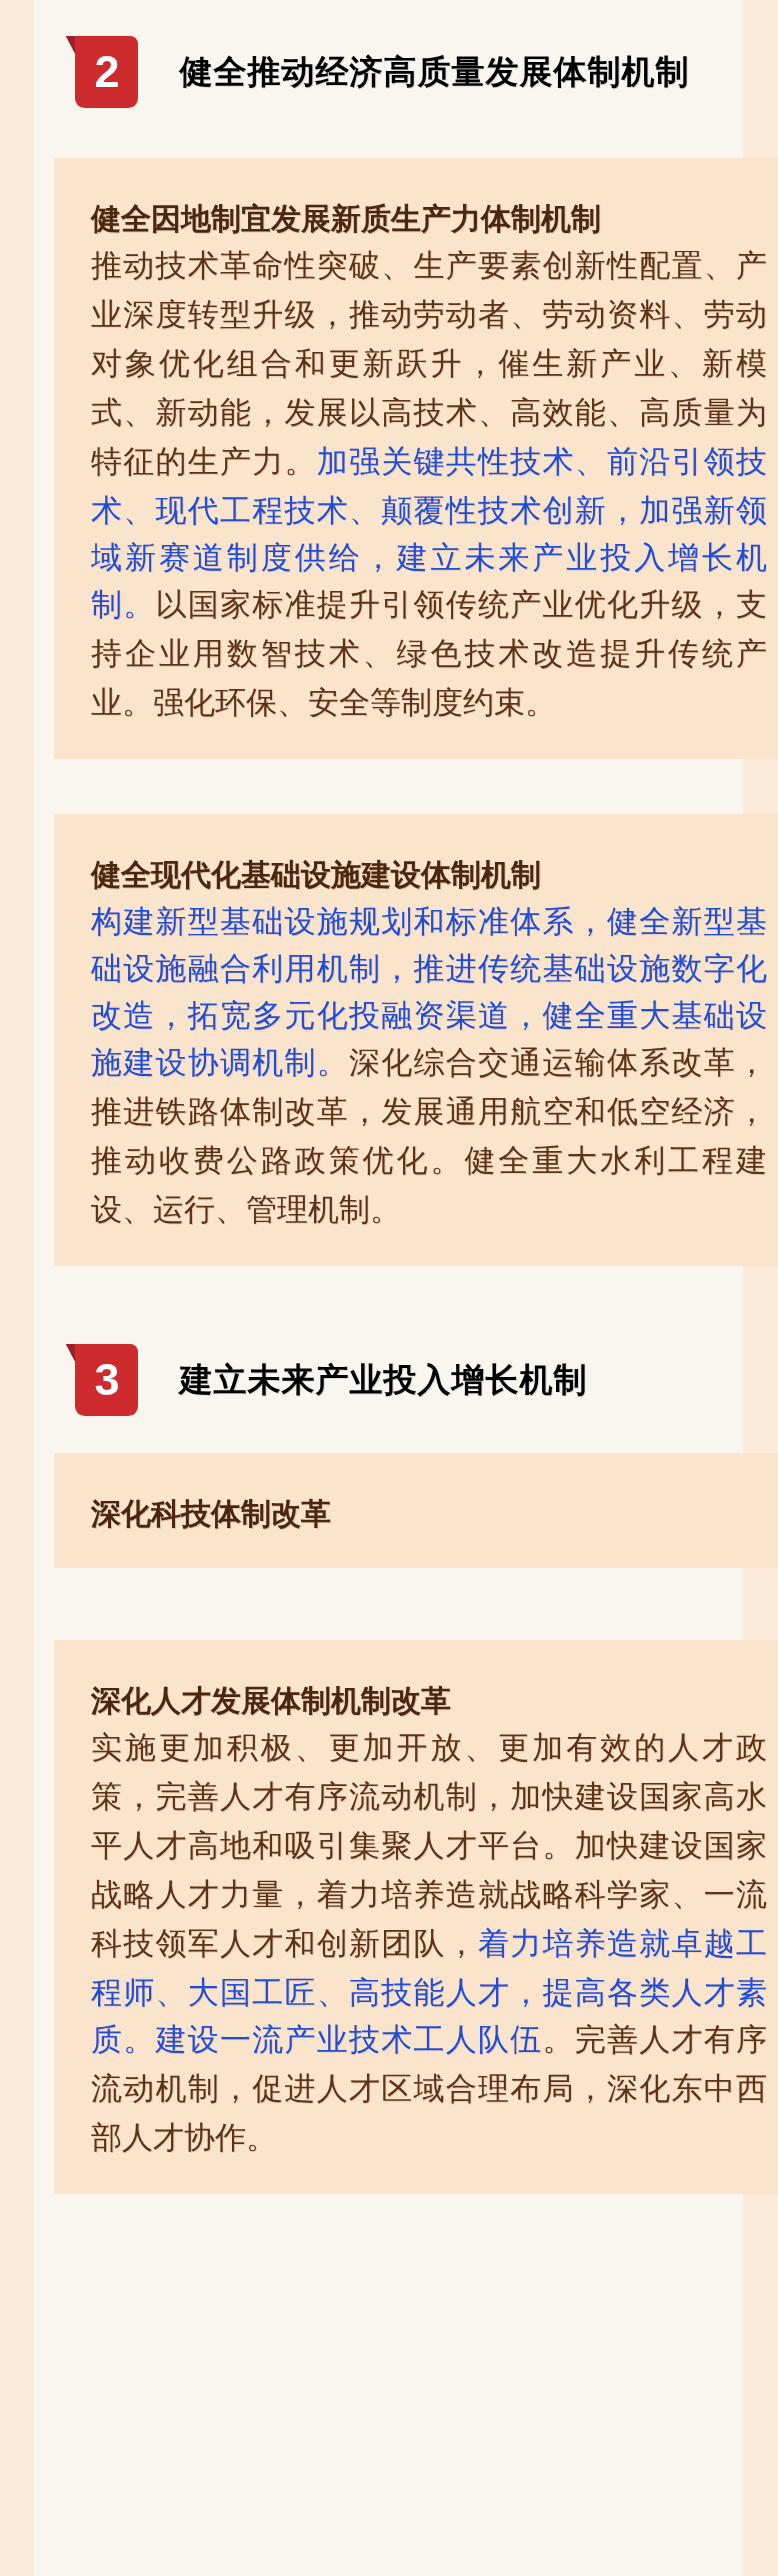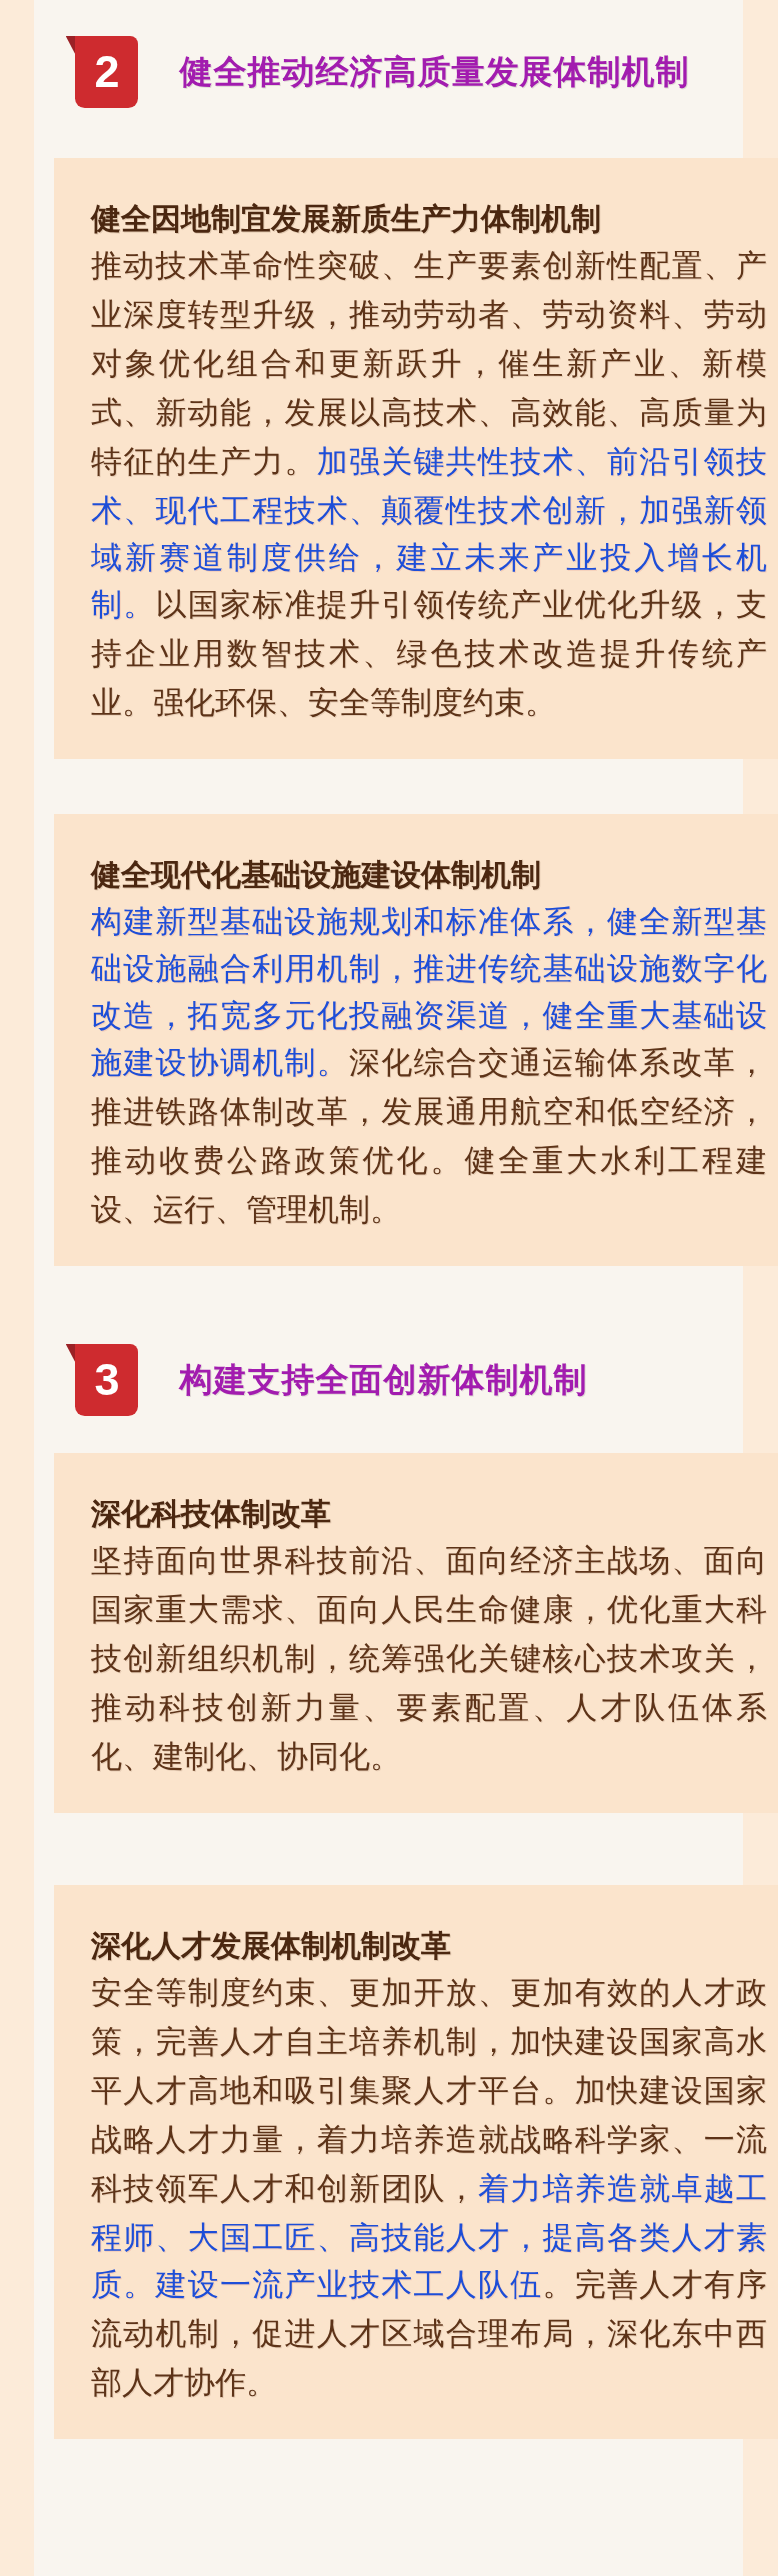--- a/index.html
+++ b/index.html
@@ -69,21 +69,21 @@
     font-size: 45px;
     font-weight: bold;
     line-height: 1;
     padding-bottom: 1.9px;
   }
   .section-title {
     margin: 0;
     font-size: 33px;
     font-weight: 800;
     letter-spacing: 1px;
-    color: #a21caf;
+    color: #000000;
     text-shadow: 1px 1px 0 rgba(40, 30, 20, 0.12);
   }
 
   
   .card {
     background: #fbe4cc;
     padding: 37px 33px 31px 37px;
     box-sizing: border-box;
     width: 746px;
   }
@@ -136,28 +136,27 @@
     <section class="card card-b">
       <h3 class="card-heading">健全现代化基础设施建设体制机制</h3>
       <p class="card-body"><span class="t-red">构建新型基础设施规划和标准体系，健全新型基础设施融合利用机制，推进传统基础设施数字化改造，拓宽多元化投融资渠道，健全重大基础设施建设协调机制。</span><span class="t-normal">深化综合交通运输体系改革，推进铁路体制改革，发展通用航空和低空经济，推动收费公路政策优化。健全重大水利工程建设、运行、管理机制。</span></p>
     </section>
 
     <div class="section-header sec3-header">
       <div class="badge">
         <span class="fold"></span>
         <span class="num">3</span>
       </div>
-      <h2 class="section-title">构建支持全面创新体制机制</h2>
+      <h2 class="section-title">建立未来产业投入增长机制</h2>
     </div>
 
     <section class="card card-c">
       <h3 class="card-heading">深化科技体制改革</h3>
-      <p class="card-body"><span class="t-normal">坚持面向世界科技前沿、面向经济主战场、面向国家重大需求、面向人民生命健康，优化重大科技创新组织机制，统筹强化关键核心技术攻关，推动科技创新力量、要素配置、人才队伍体系化、建制化、协同化。</span></p>
     </section>
 
     <section class="card card-d">
       <h3 class="card-heading">深化人才发展体制机制改革</h3>
-      <p class="card-body"><span class="t-normal">安全等制度约束、更加开放、更加有效的人才政策，完善人才自主培养机制，加快建设国家高水平人才高地和吸引集聚人才平台。加快建设国家战略人才力量，着力培养造就战略科学家、一流科技领军人才和创新团队，</span><span class="t-red">着力培养造就卓越工程师、大国工匠、高技能人才，提高各类人才素质。建设一流产业技术工人队伍</span><span class="t-normal">。完善人才有序流动机制，促进人才区域合理布局，深化东中西部人才协作。</span></p>
+      <p class="card-body"><span class="t-normal">实施更加积极、更加开放、更加有效的人才政策，完善人才有序流动机制，加快建设国家高水平人才高地和吸引集聚人才平台。加快建设国家战略人才力量，着力培养造就战略科学家、一流科技领军人才和创新团队，</span><span class="t-red">着力培养造就卓越工程师、大国工匠、高技能人才，提高各类人才素质。建设一流产业技术工人队伍</span><span class="t-normal">。完善人才有序流动机制，促进人才区域合理布局，深化东中西部人才协作。</span></p>
     </section>
 
   </div>
 </div>
 
 
 </body></html>

